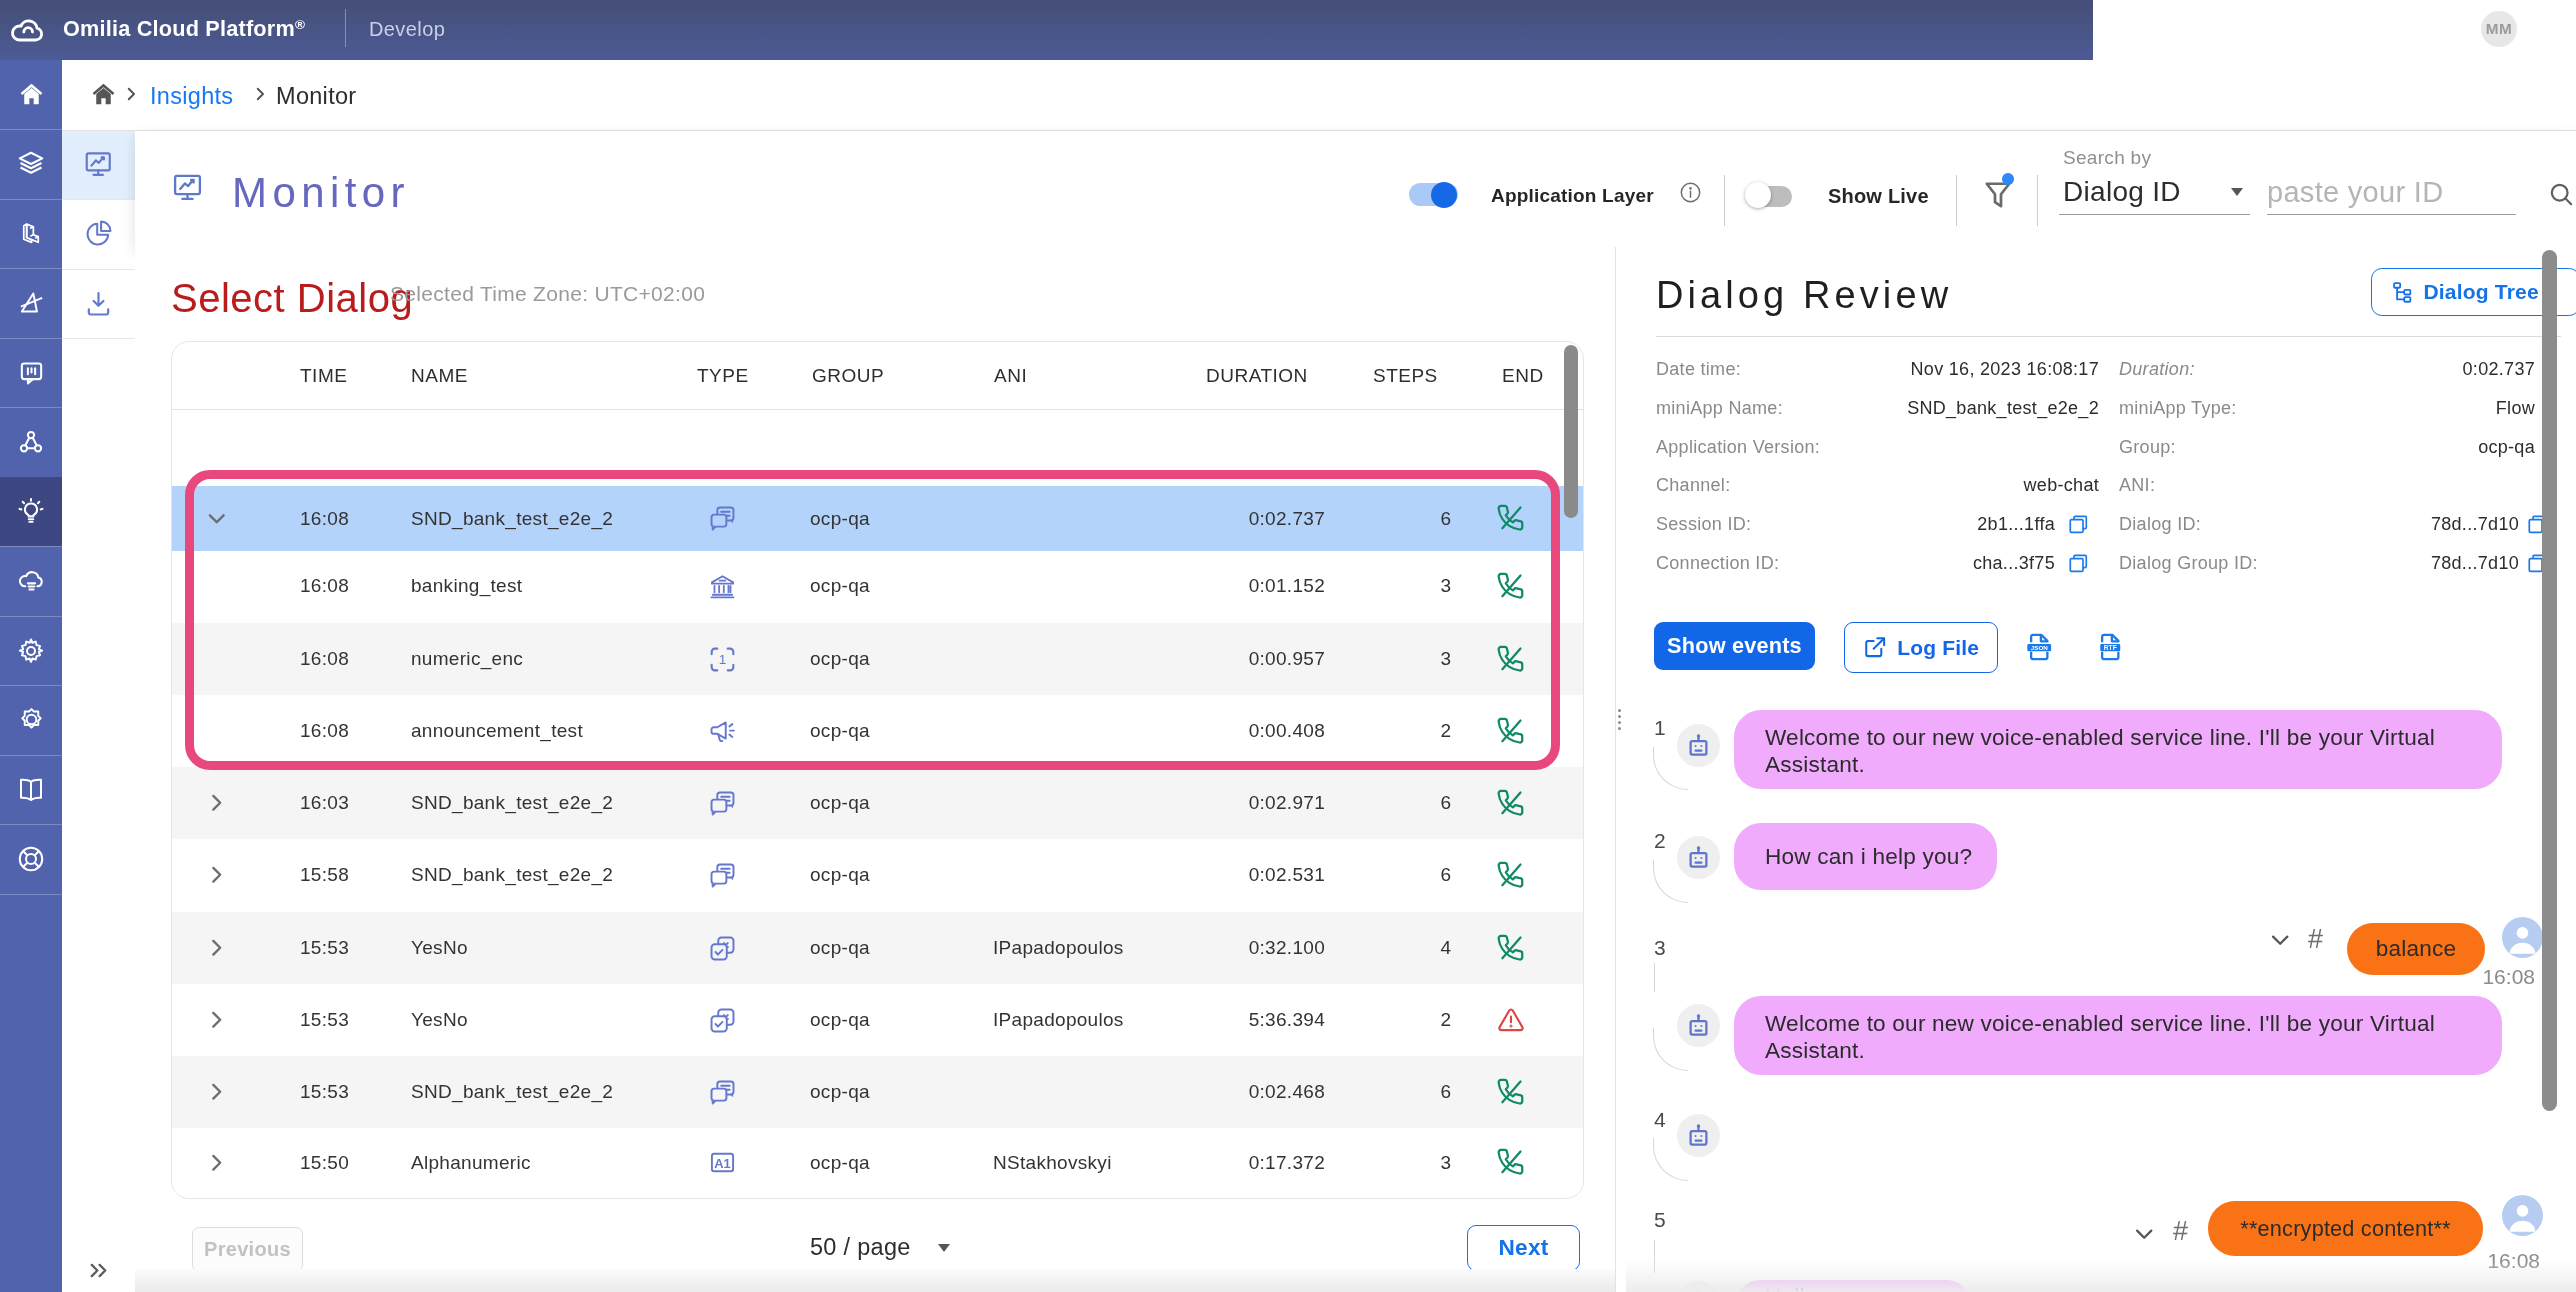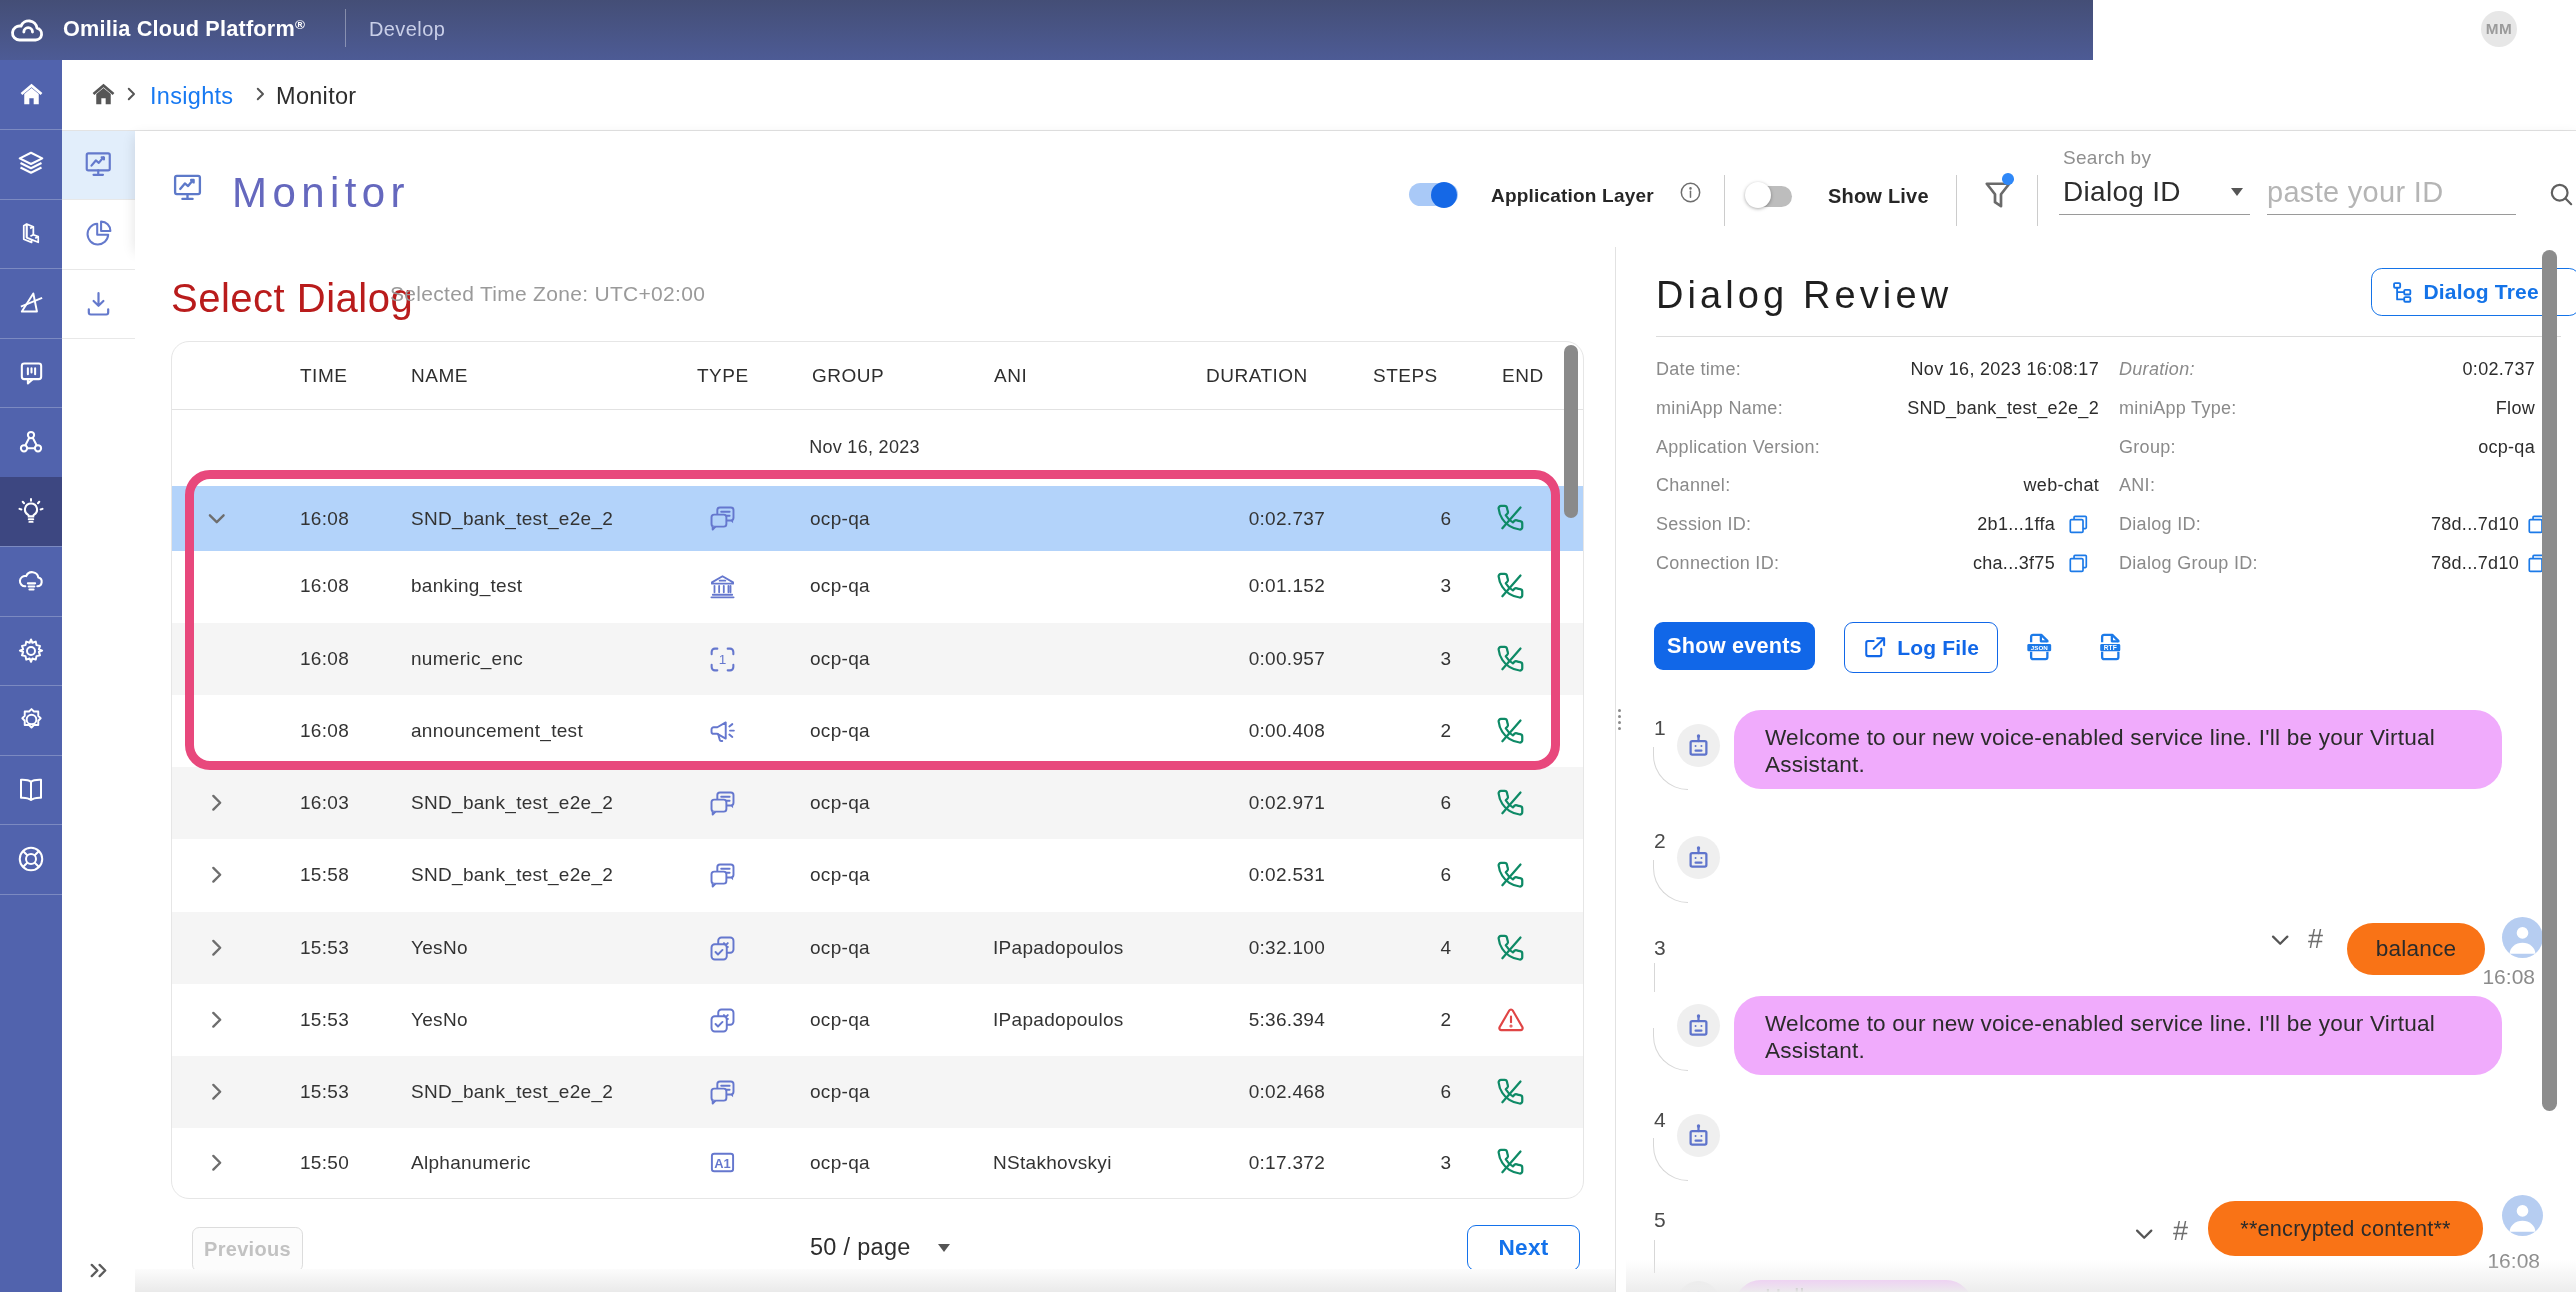--- a/index.html
+++ b/index.html
@@ -244,21 +244,20 @@
     <div id="card">
       <div class="hcell" style="left:128px">TIME</div>
       <div class="hcell" style="left:239px">NAME</div>
       <div class="hcell" style="left:525px">TYPE</div>
       <div class="hcell" style="left:640px">GROUP</div>
       <div class="hcell" style="left:822px">ANI</div>
       <div class="hcell" style="left:1034px">DURATION</div>
       <div class="hcell" style="left:1201px">STEPS</div>
       <div class="hcell" style="left:1330px">END</div>
       <div class="abs" style="left:0;top:67px;width:1411px;height:0.9px;background:#e2e2e2;"></div>
-      <div class="abs" style="left:0;top:68px;width:1385px;height:75px;display:flex;align-items:center;justify-content:center;font-size:18px;color:#333;letter-spacing:0.3px;">Nov 16, 2023</div>
       <div class="row" style="top:144px;height:65px;background:#b3d3fa;">
           <svg class="abs" style="left:33px;top:21px" width="23.5" height="23.5" viewBox="0 0 24 24" fill="none" stroke="#6e6e6e" stroke-width="2.4" stroke-linecap="round" stroke-linejoin="round">
             <path d="M5 8.5 l7 7 7 -7"></path>
           </svg>
           <div class="cell" style="left:128px">16:08</div>
           <div class="cell" style="left:239px">SND_bank_test_e2e_2</div>
           <svg class="abs" style="left:535px;top:17px" width="31" height="31" viewBox="0 0 24 24" fill="none" stroke="#6577ce" stroke-width="1.5" stroke-linejoin="round">
             <rect x="8" y="3.5" width="12.5" height="10" rx="2"></rect>
             <path d="M11 6.8h6.5M11 9.8h6.5" stroke-linecap="round"></path>
             <path d="M18 13.5 l2.2 2.2 v-2.2" fill="#6577ce" stroke="none"></path>
@@ -546,20 +545,21 @@
         <svg width="27" height="27" viewBox="0 0 24 24" fill="none" stroke="#5f74cc" stroke-width="2" stroke-linejoin="round">
           <rect x="5" y="8" width="14" height="12" rx="1.4"></rect>
           <path d="M12 8 V4.6" stroke-linecap="round"></path>
           <circle cx="12" cy="3.6" r="1.5" fill="#5f74cc" stroke="none"></circle>
           <circle cx="9.4" cy="12.4" r="0.9" fill="#5f74cc" stroke="none"></circle>
           <circle cx="14.6" cy="12.4" r="0.9" fill="#5f74cc" stroke="none"></circle>
           <path d="M9.4 16.6 h5.2" stroke-linecap="round"></path>
         </svg>
       </div>
     <div class="tail" style="left:27px;top:613px;"></div>
+    <div class="bubble" style="left:108px;top:576px;width:232px;height:67px;padding-left:31px;line-height:67px;">How can i help you?</div>
     <div class="chatnum" style="left:28px;top:689px;">3</div>
     <div class="abs" style="left:642px;top:681px;"><svg width="24.4" height="24.4" viewBox="0 0 24 24" fill="none" stroke="#555" stroke-width="2.2" stroke-linecap="round" stroke-linejoin="round">
           <path d="M5 8.5 l7 7 7 -7"></path>
         </svg></div>
     <div class="abs" style="left:682px;top:677px;font-size:27px;color:#6e6e6e;">#</div>
     <div class="bubble ubexp" style="left:721px;top:676px;width:138px;height:52px;line-height:52px;text-align:center;">balance</div>
     <div class="uavatar" style="left:876px;top:670px;">
         <svg width="41" height="41" viewBox="0 0 24 24">
           <circle cx="12" cy="9.3" r="3.4" fill="#fff"></circle>
           <path d="M4.5 21.5 a7.5 6.5 0 0 1 15 0 Z" fill="#fff"></path>

